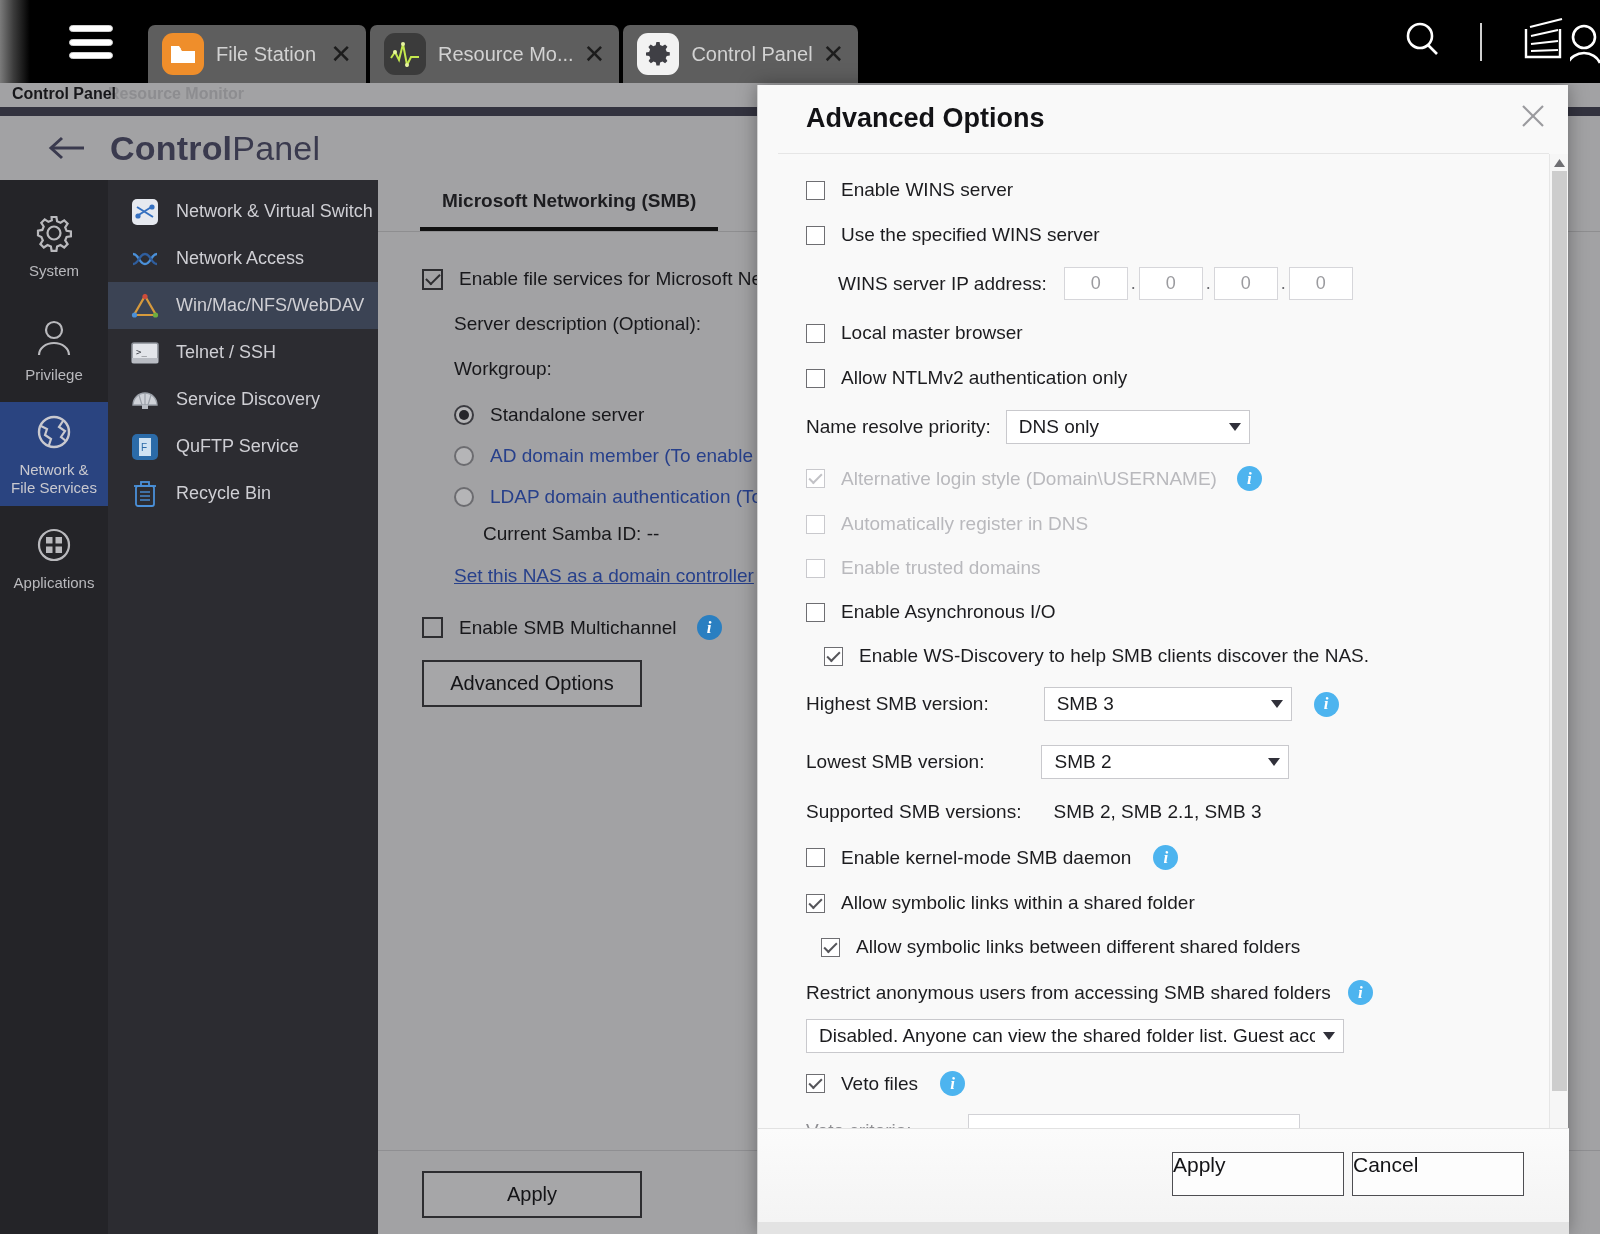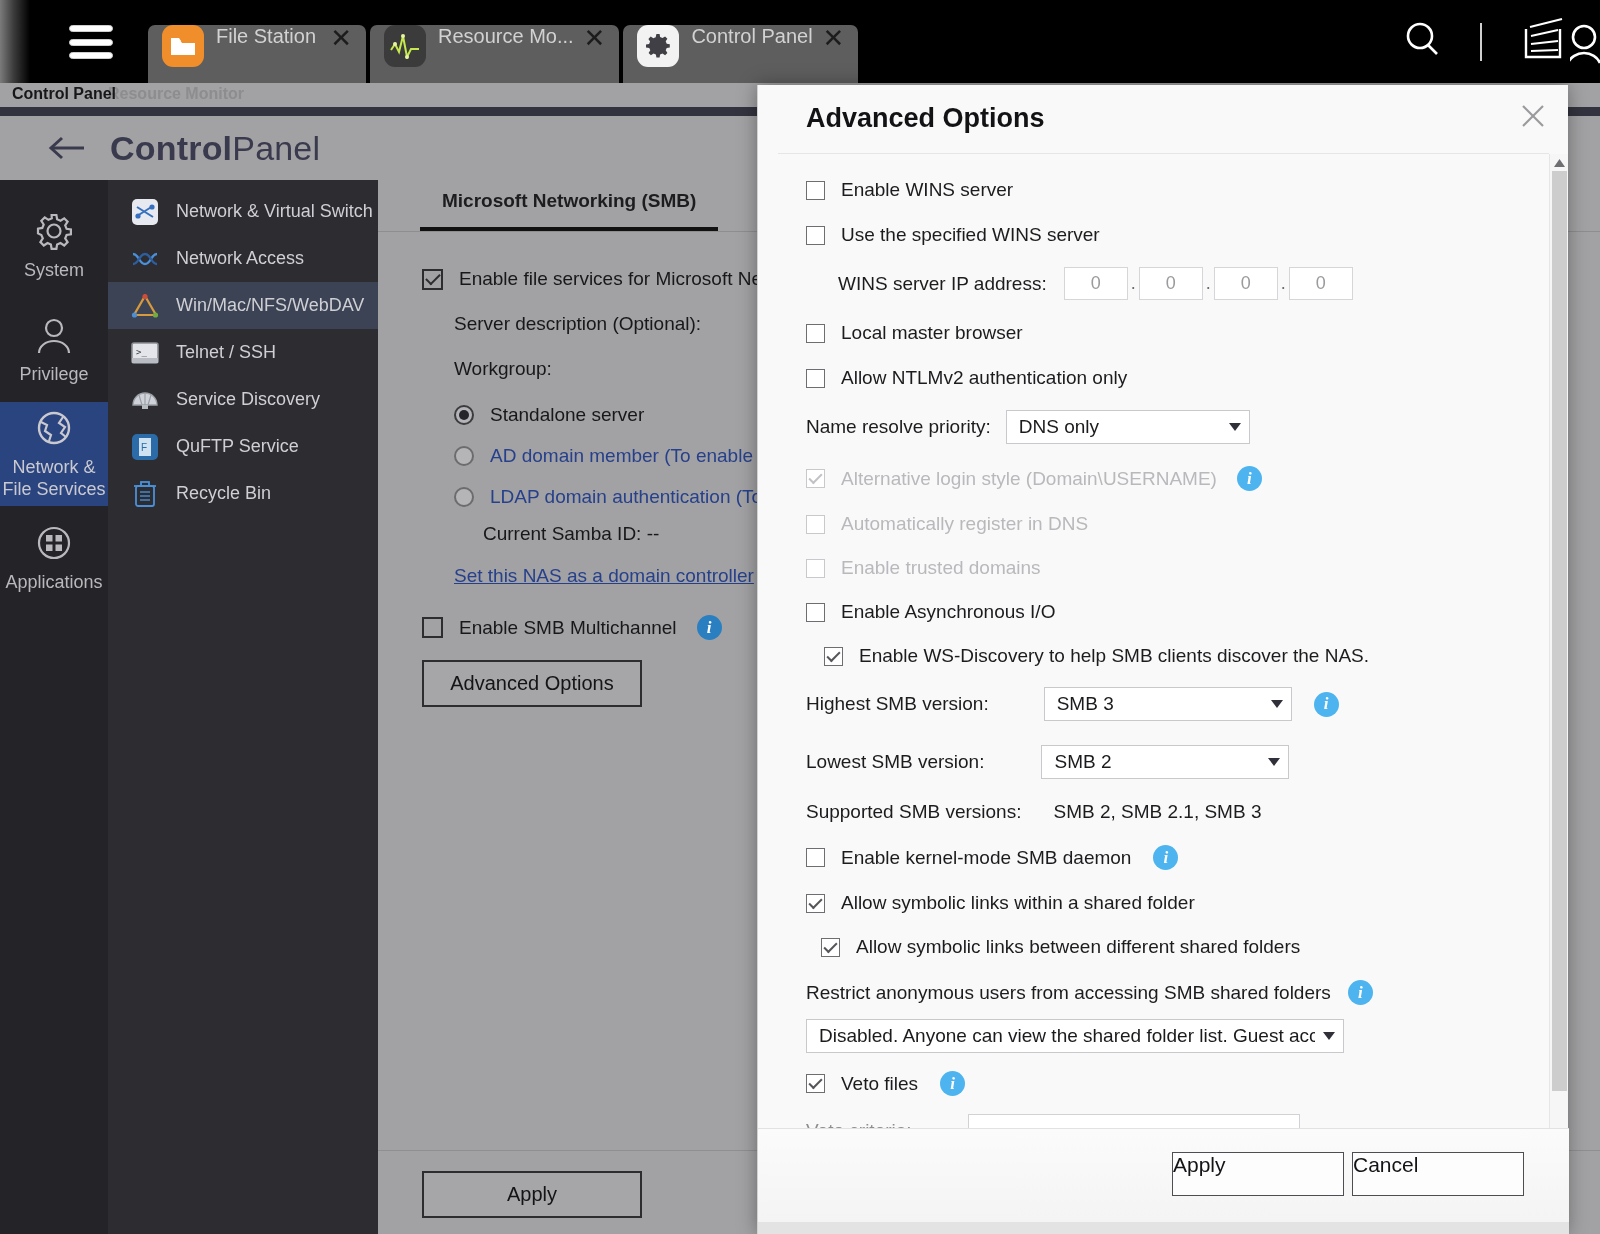--- a/index.html
+++ b/index.html
@@ -25,21 +25,21 @@
     display: flex; flex-direction: column; justify-content: space-between;
     cursor: pointer;
   }
   .hamburger span {
     display: block; height: 7px; border-radius: 4px;
     background: #ffffff; border: 1px solid #cfcfcf;
   }
 
   .tabs { position: absolute; left: 148px; top: 25px; height: 58px; display: flex; }
   .tab {
-    position: relative; height: 58px; display: flex; 
+    position: relative; height: 58px; display: flex; align-items: center;
     background: #5e5e5e; border-radius: 7px 7px 0 0;
     padding: 0 14px 0 14px; margin-right: 4px; cursor: pointer;
     min-width: 218px;
   }
   .tab.wide { min-width: 226px; }
   .tab-icon {
     width: 42px; height: 42px; border-radius: 11px; flex: 0 0 auto;
     display: flex; align-items: center; justify-content: center;
     margin-right: 12px;
   }
@@ -91,21 +91,21 @@
   .cp-title span { font-weight: 300; }
 
   
   .rail {
     position: absolute; left: 0; top: 180px; width: 108px; height: 1054px;
     background: #242428;
   }
   .rail-item {
     width: 108px; height: 104px; display: flex; flex-direction: column;
     align-items: center; justify-content: center; cursor: pointer;
-    color: #b9b9bd; font-size: 18px; text-align: center; line-height: 1.2;
+    color: #b9b9bd; font-size: 15px; text-align: center; line-height: 1.2;
   }
   .rail-item.active { background: #2a4480; color: #c9c9cf; }
   .rail-item .ri-icon { height: 42px; display: flex; align-items: center; margin-bottom: 8px; }
   .rail-spacer { height: 14px; }
 
   
   .subnav {
     position: absolute; left: 108px; top: 180px; width: 270px; height: 1054px;
     background: #2c2c31;
   }

